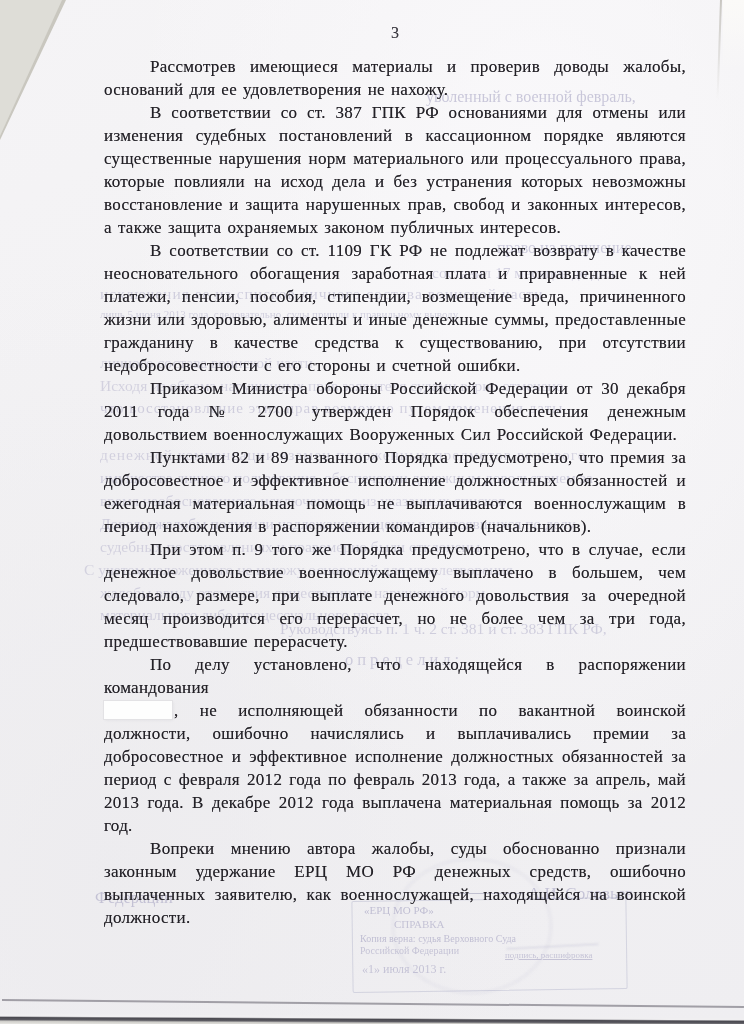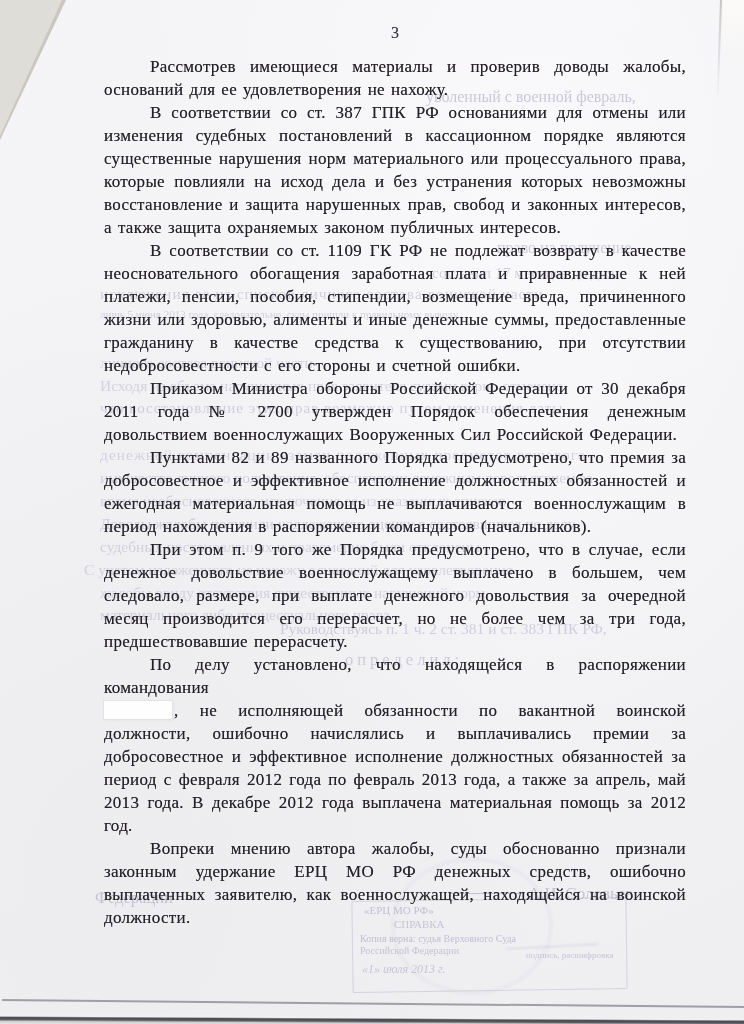--- a/index.html
+++ b/index.html
@@ -114,22 +114,22 @@
       <span class="ghost" style="left: 100px; top: 584px; font-size: 15.5px; opacity: 0.35;">жалобы ввиду отсутствия существенных нарушений норм</span>
       <span class="ghost" style="left: 100px; top: 606px; font-size: 15.5px; opacity: 0.38;">материального либо процессуального права</span>
       <span class="ghost" style="left: 280px; top: 620px; font-size: 15.5px; opacity: 0.4;">Руководствуясь п. 1 ч. 2 ст. 381 и ст. 383 ГПК РФ,</span>
       <span class="ghost" style="left: 345px; top: 650px; font-size: 16.5px; letter-spacing: 4px; opacity: 0.42;">определил:</span>
       <span class="ghost" style="left: 95px; top: 888px; font-size: 16.5px; opacity: 0.5;">Федерации</span>
       <span class="ghost" style="left: 528px; top: 884px; font-size: 17px; opacity: 0.5;">А.И. Соловьев</span>
       <span class="ghost" style="left: 364px; top: 904px; font-size: 11px; opacity: 0.55;">«ЕРЦ МО РФ»</span>
       <span class="ghost" style="left: 366px; top: 918px; font-size: 11px; opacity: 0.5; margin-left: 28px;">СПРАВКА</span>
       <span class="ghost" style="left: 360px; top: 933px; font-size: 10px; opacity: 0.55; font-family: Liberation Serif, serif;">Копия верна: судья Верховного Суда</span>
       <span class="ghost" style="left: 360px; top: 945px; font-size: 10px; opacity: 0.5;">Российской Федерации</span>
-      <span class="ghost" style="left: 362px; top: 962px; font-size: 12px; opacity: 0.5; font-style: italic;">«1» июля 2013 г.</span>
-      <span class="ghost" style="left: 526px; top: 950px; font-size: 9px; opacity: 0.5;">подпись, расшифровка</span>
+      <span class="ghost" style="left: 362px; top: 962px; font-size: 12px; opacity: 0.5;">«1» июля 2013 г.</span>
+      <span class="ghost" style="left: 505px; top: 950px; font-size: 9px; opacity: 0.5; text-decoration: underline;">подпись, расшифровка</span>
     </div>
 
   <div class="stamp-circle"></div>
   <div class="stamp-rect"></div>
   <div class="stamp-scribble"></div>
   <div class="sig-line"></div>
 
   <div class="pagenum">3</div>
 
   <div class="doc-body">

